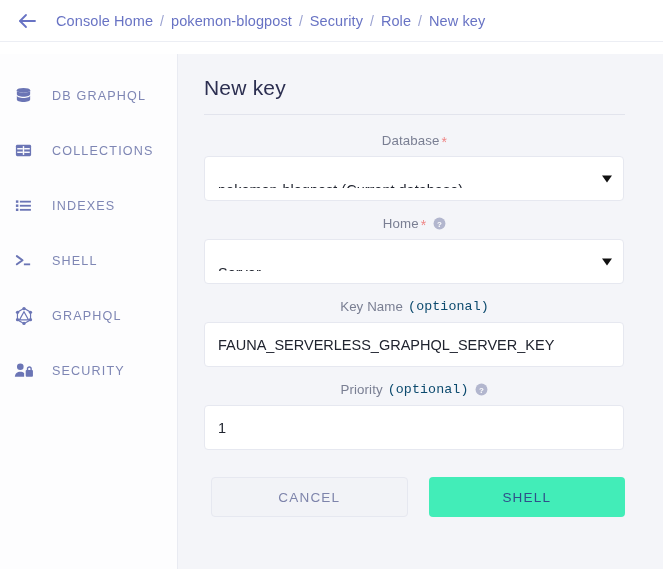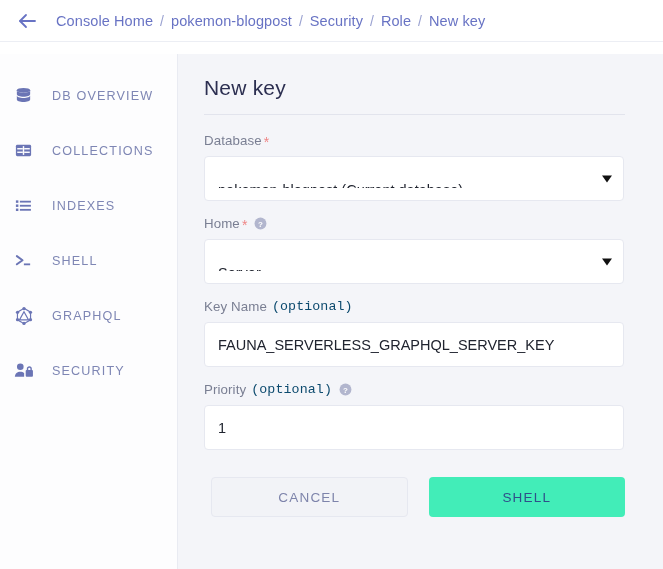--- a/index.html
+++ b/index.html
@@ -129,20 +129,21 @@
 
   .field { margin-bottom: 15px; }
 
   .field-label {
     font-size: 13.3px;
     color: #7a7f93;
     margin-bottom: 8px;
     display: flex;
     align-items: center;
     letter-spacing: .1px;
+    justify-content: center;
   }
   .req-star {
     color: #ef8585;
     margin-left: 2px;
     font-size: 14px;
     line-height: 1;
     position: relative;
     top: 1px;
   }
   .optional {
@@ -267,21 +268,21 @@
     <div class="sidebar">
 
       <div class="nav-item">
         <span class="nav-icon">
           <svg width="19" height="19" viewBox="0 0 20 20" aria-hidden="true">
             <ellipse cx="10" cy="4.6" rx="7" ry="2.6" fill="#6b75b5"></ellipse>
             <path d="M3 4.6v4.2c0 1.44 3.13 2.6 7 2.6s7-1.16 7-2.6V4.6c0 1.44-3.13 2.6-7 2.6S3 6.04 3 4.6z" fill="#6b75b5"></path>
             <path d="M3 10.1v4.2c0 1.44 3.13 2.6 7 2.6s7-1.16 7-2.6v-4.2c0 1.44-3.13 2.6-7 2.6s-7-1.16-7-2.6z" fill="#6b75b5"></path>
           </svg>
         </span>
-        <span class="nav-label">DB OVERVIEW</span>
+        <span class="nav-label">DB GRAPHQL</span>
       </div>
 
       <div class="nav-item">
         <span class="nav-icon">
           <svg width="19" height="19" viewBox="0 0 20 20" aria-hidden="true">
             <rect x="2" y="4" width="16" height="12" rx="1.4" fill="#6b75b5"></rect>
             <rect x="3.4" y="7.4" width="5.9" height="1.5" fill="#fdfdfe"></rect>
             <rect x="10.7" y="7.4" width="5.9" height="1.5" fill="#fdfdfe"></rect>
             <rect x="3.4" y="11.1" width="5.9" height="1.5" fill="#fdfdfe"></rect>
             <rect x="10.7" y="11.1" width="5.9" height="1.5" fill="#fdfdfe"></rect>

